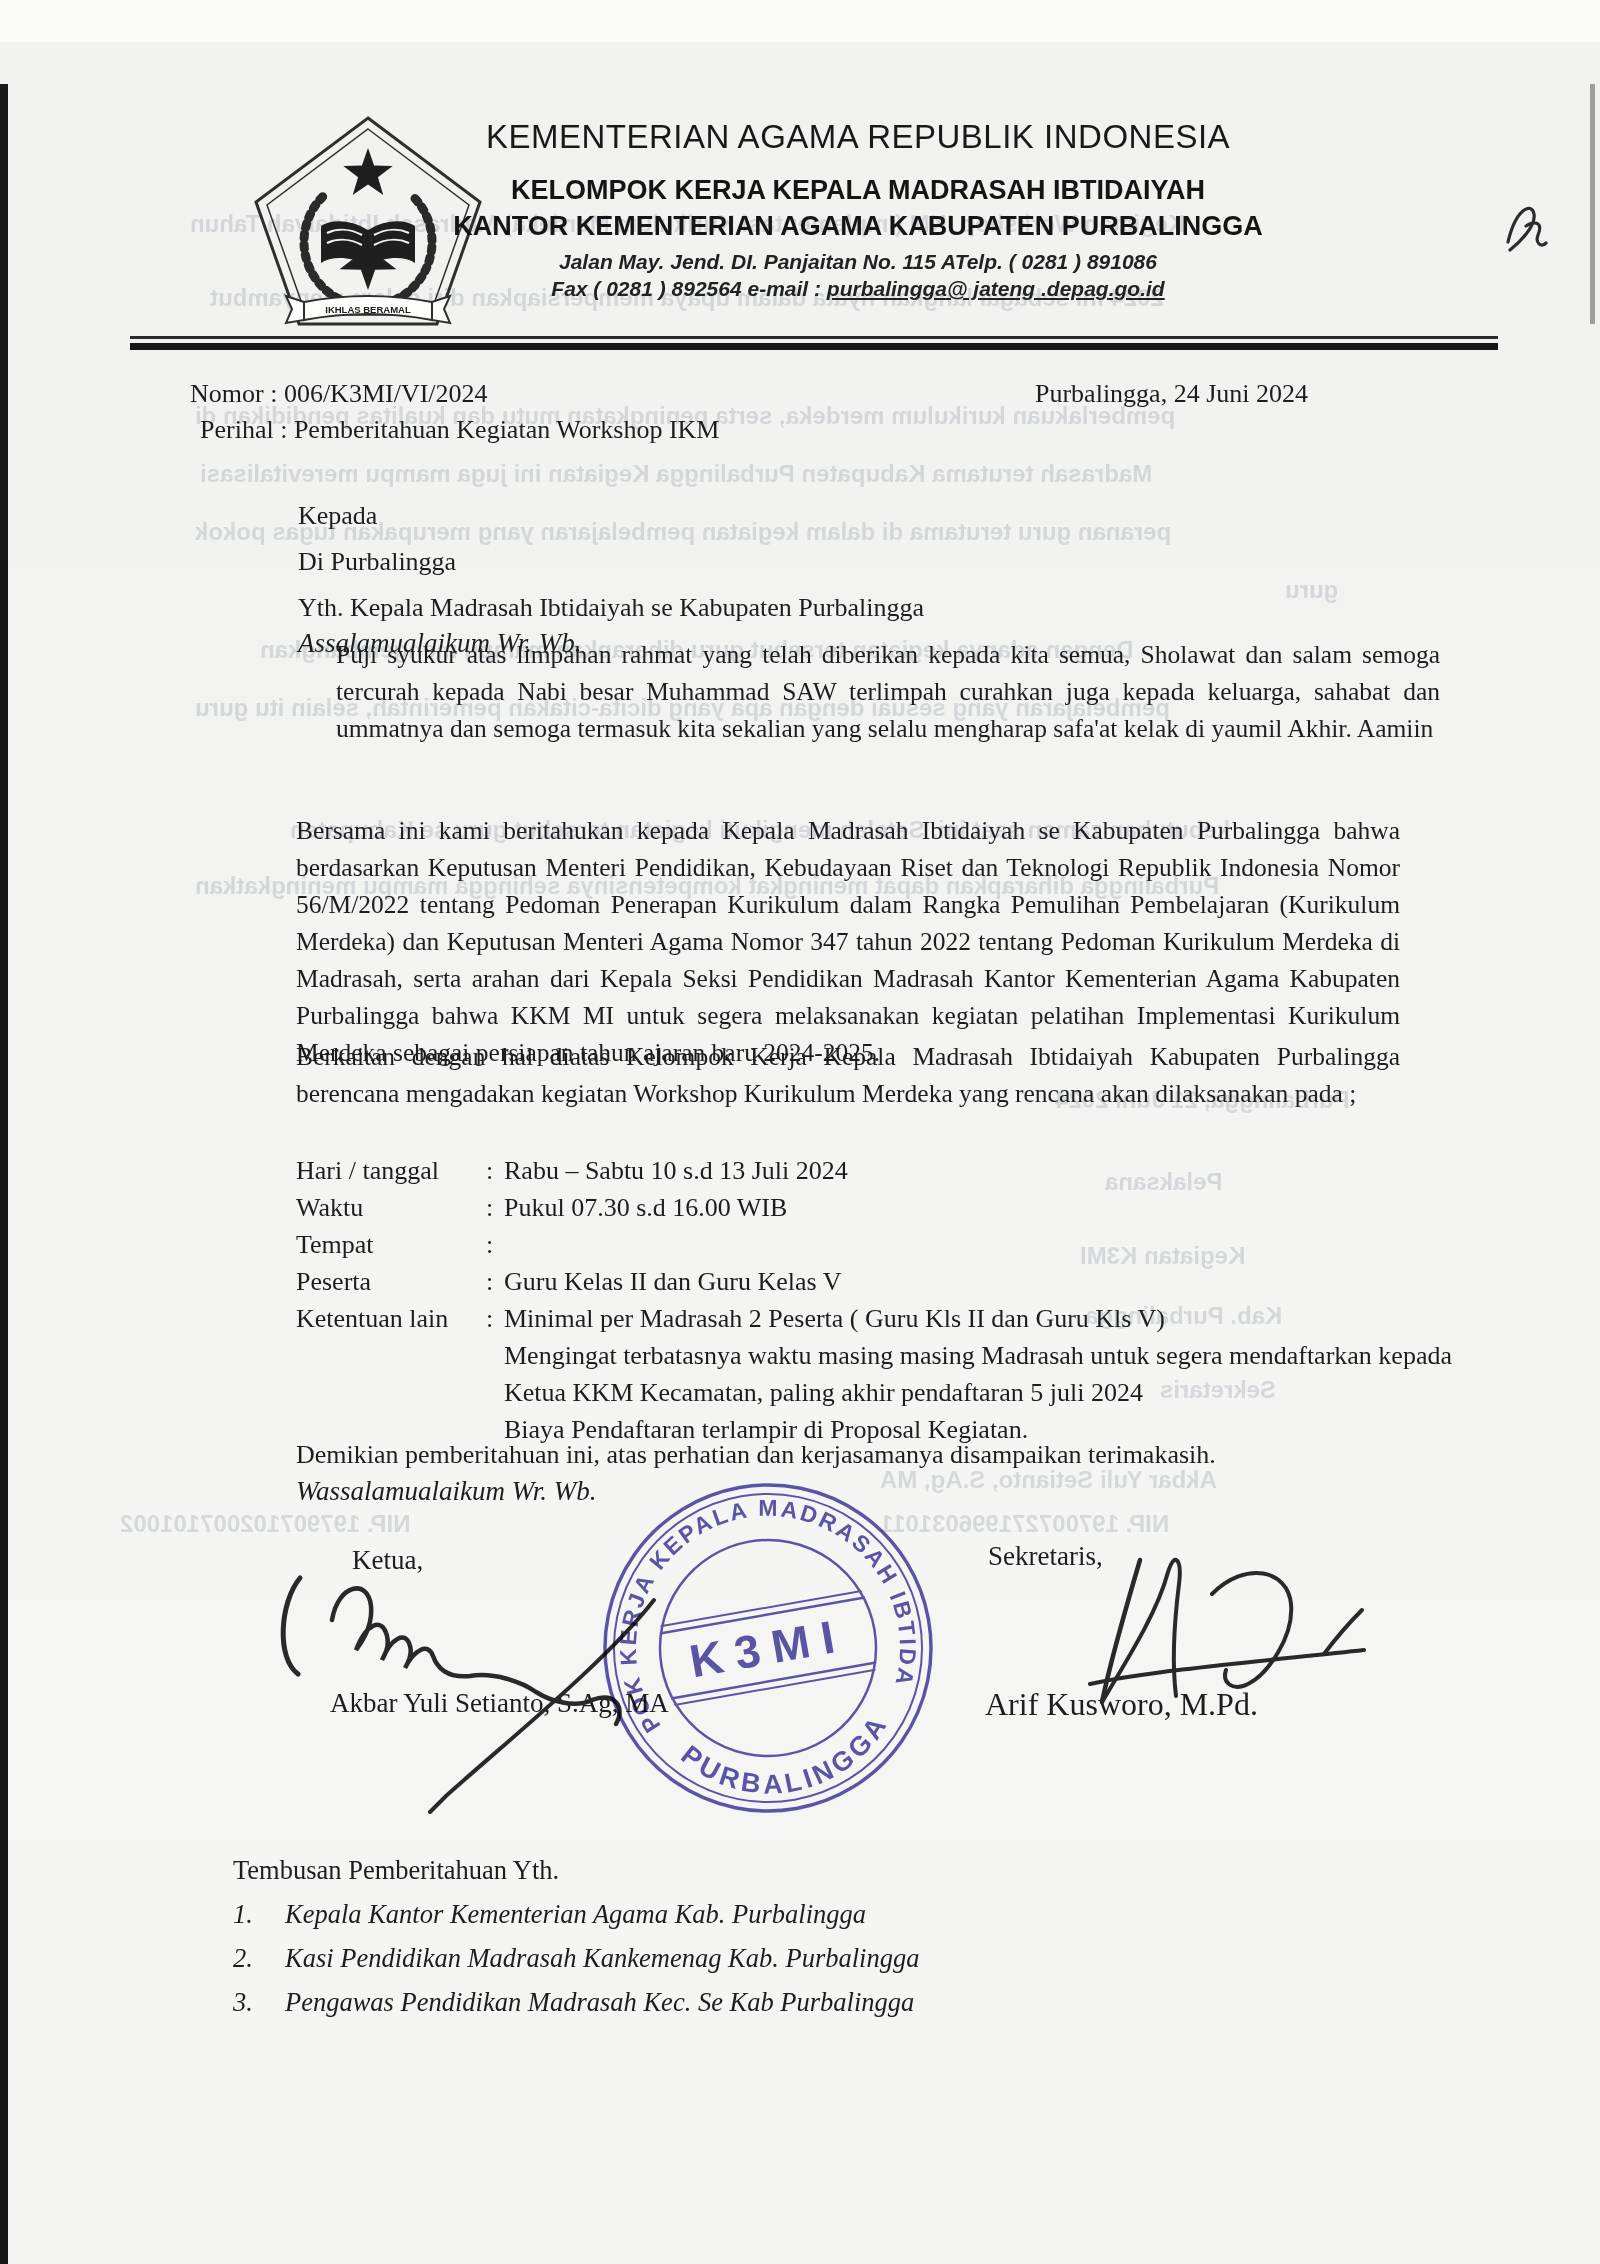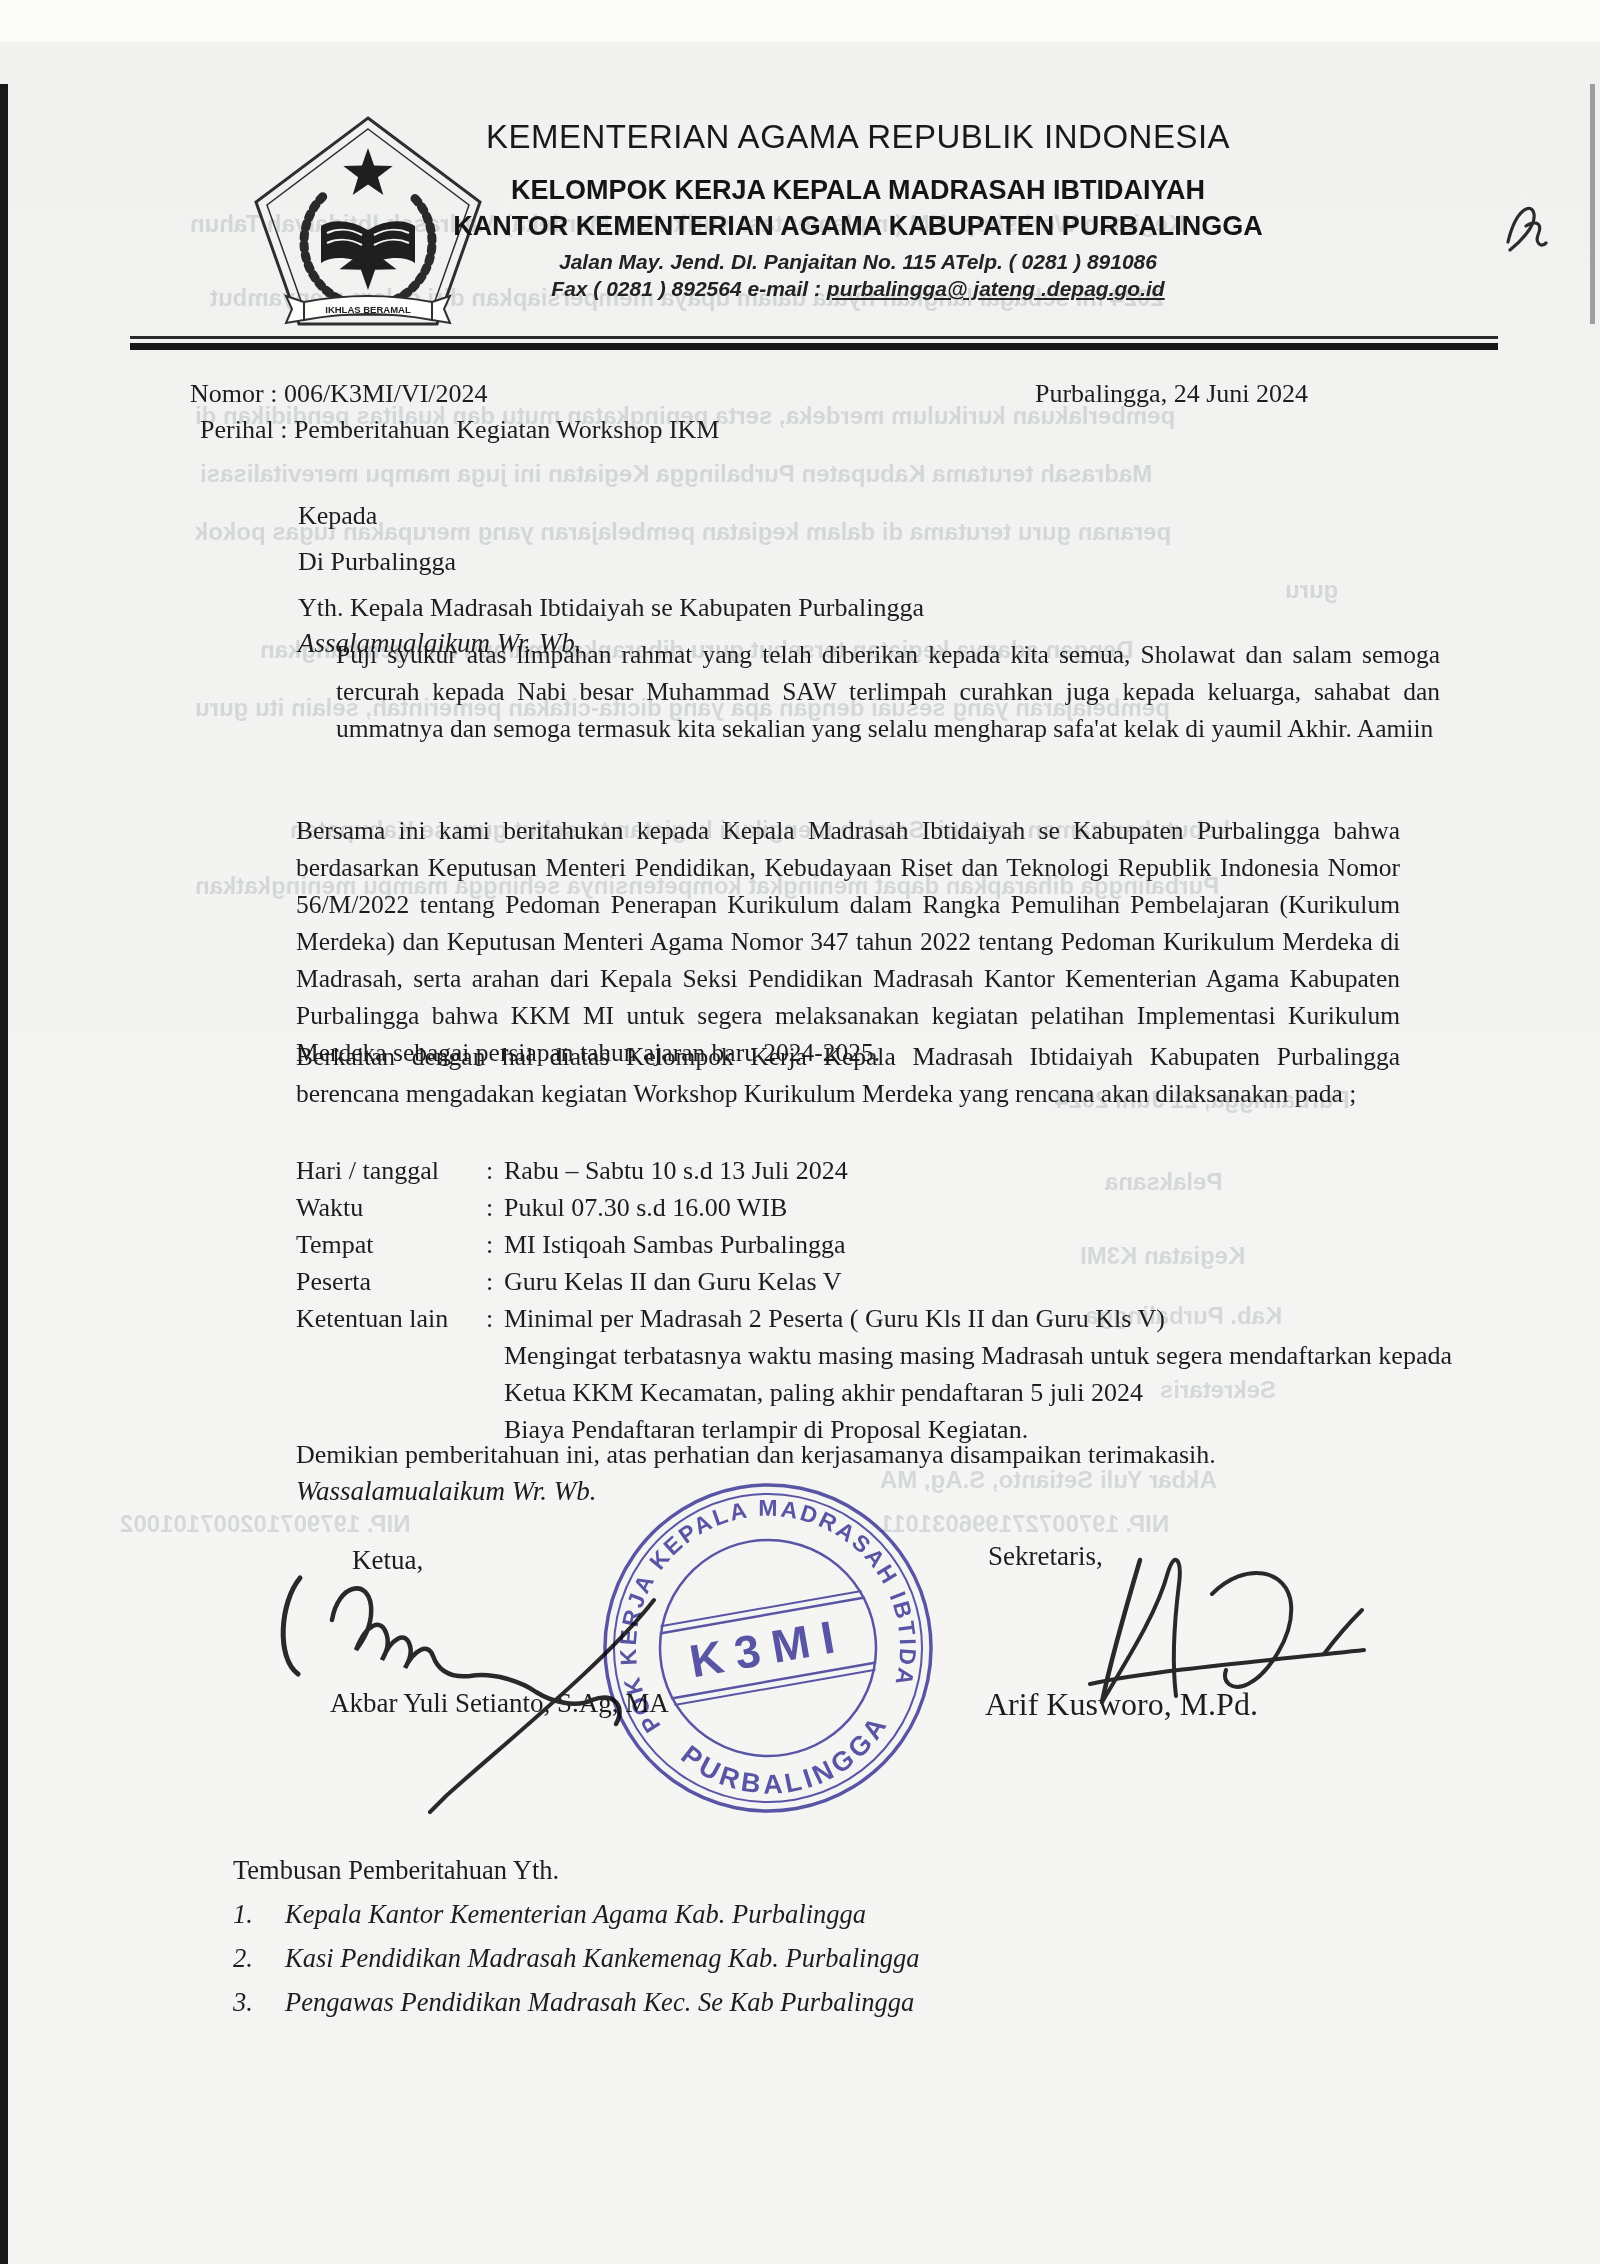--- a/index.html
+++ b/index.html
@@ -136,21 +136,20 @@
         <span class="dval">Rabu – Sabtu 10 s.d 13 Juli 2024</span>
     </div>
     <div class="drow">
       <span class="dlabel">Waktu</span>
         <span class="dcolon">:</span>
         <span class="dval">Pukul 07.30 s.d 16.00 WIB</span>
     </div>
     <div class="drow">
       <span class="dlabel">Tempat</span>
         <span class="dcolon">:</span>
-        <span class="dval">MI Istiqoah Sambas Purbalingga</span>
     </div>
     <div class="drow">
       <span class="dlabel">Peserta</span>
         <span class="dcolon">:</span>
         <span class="dval">Guru Kelas II dan Guru Kelas V</span>
     </div>
     <div class="drow">
       <span class="dlabel">Ketentuan lain</span>
         <span class="dcolon">:</span>
         <span class="dval">Minimal per Madrasah 2 Peserta ( Guru Kls II dan Guru Kls V)</span>

